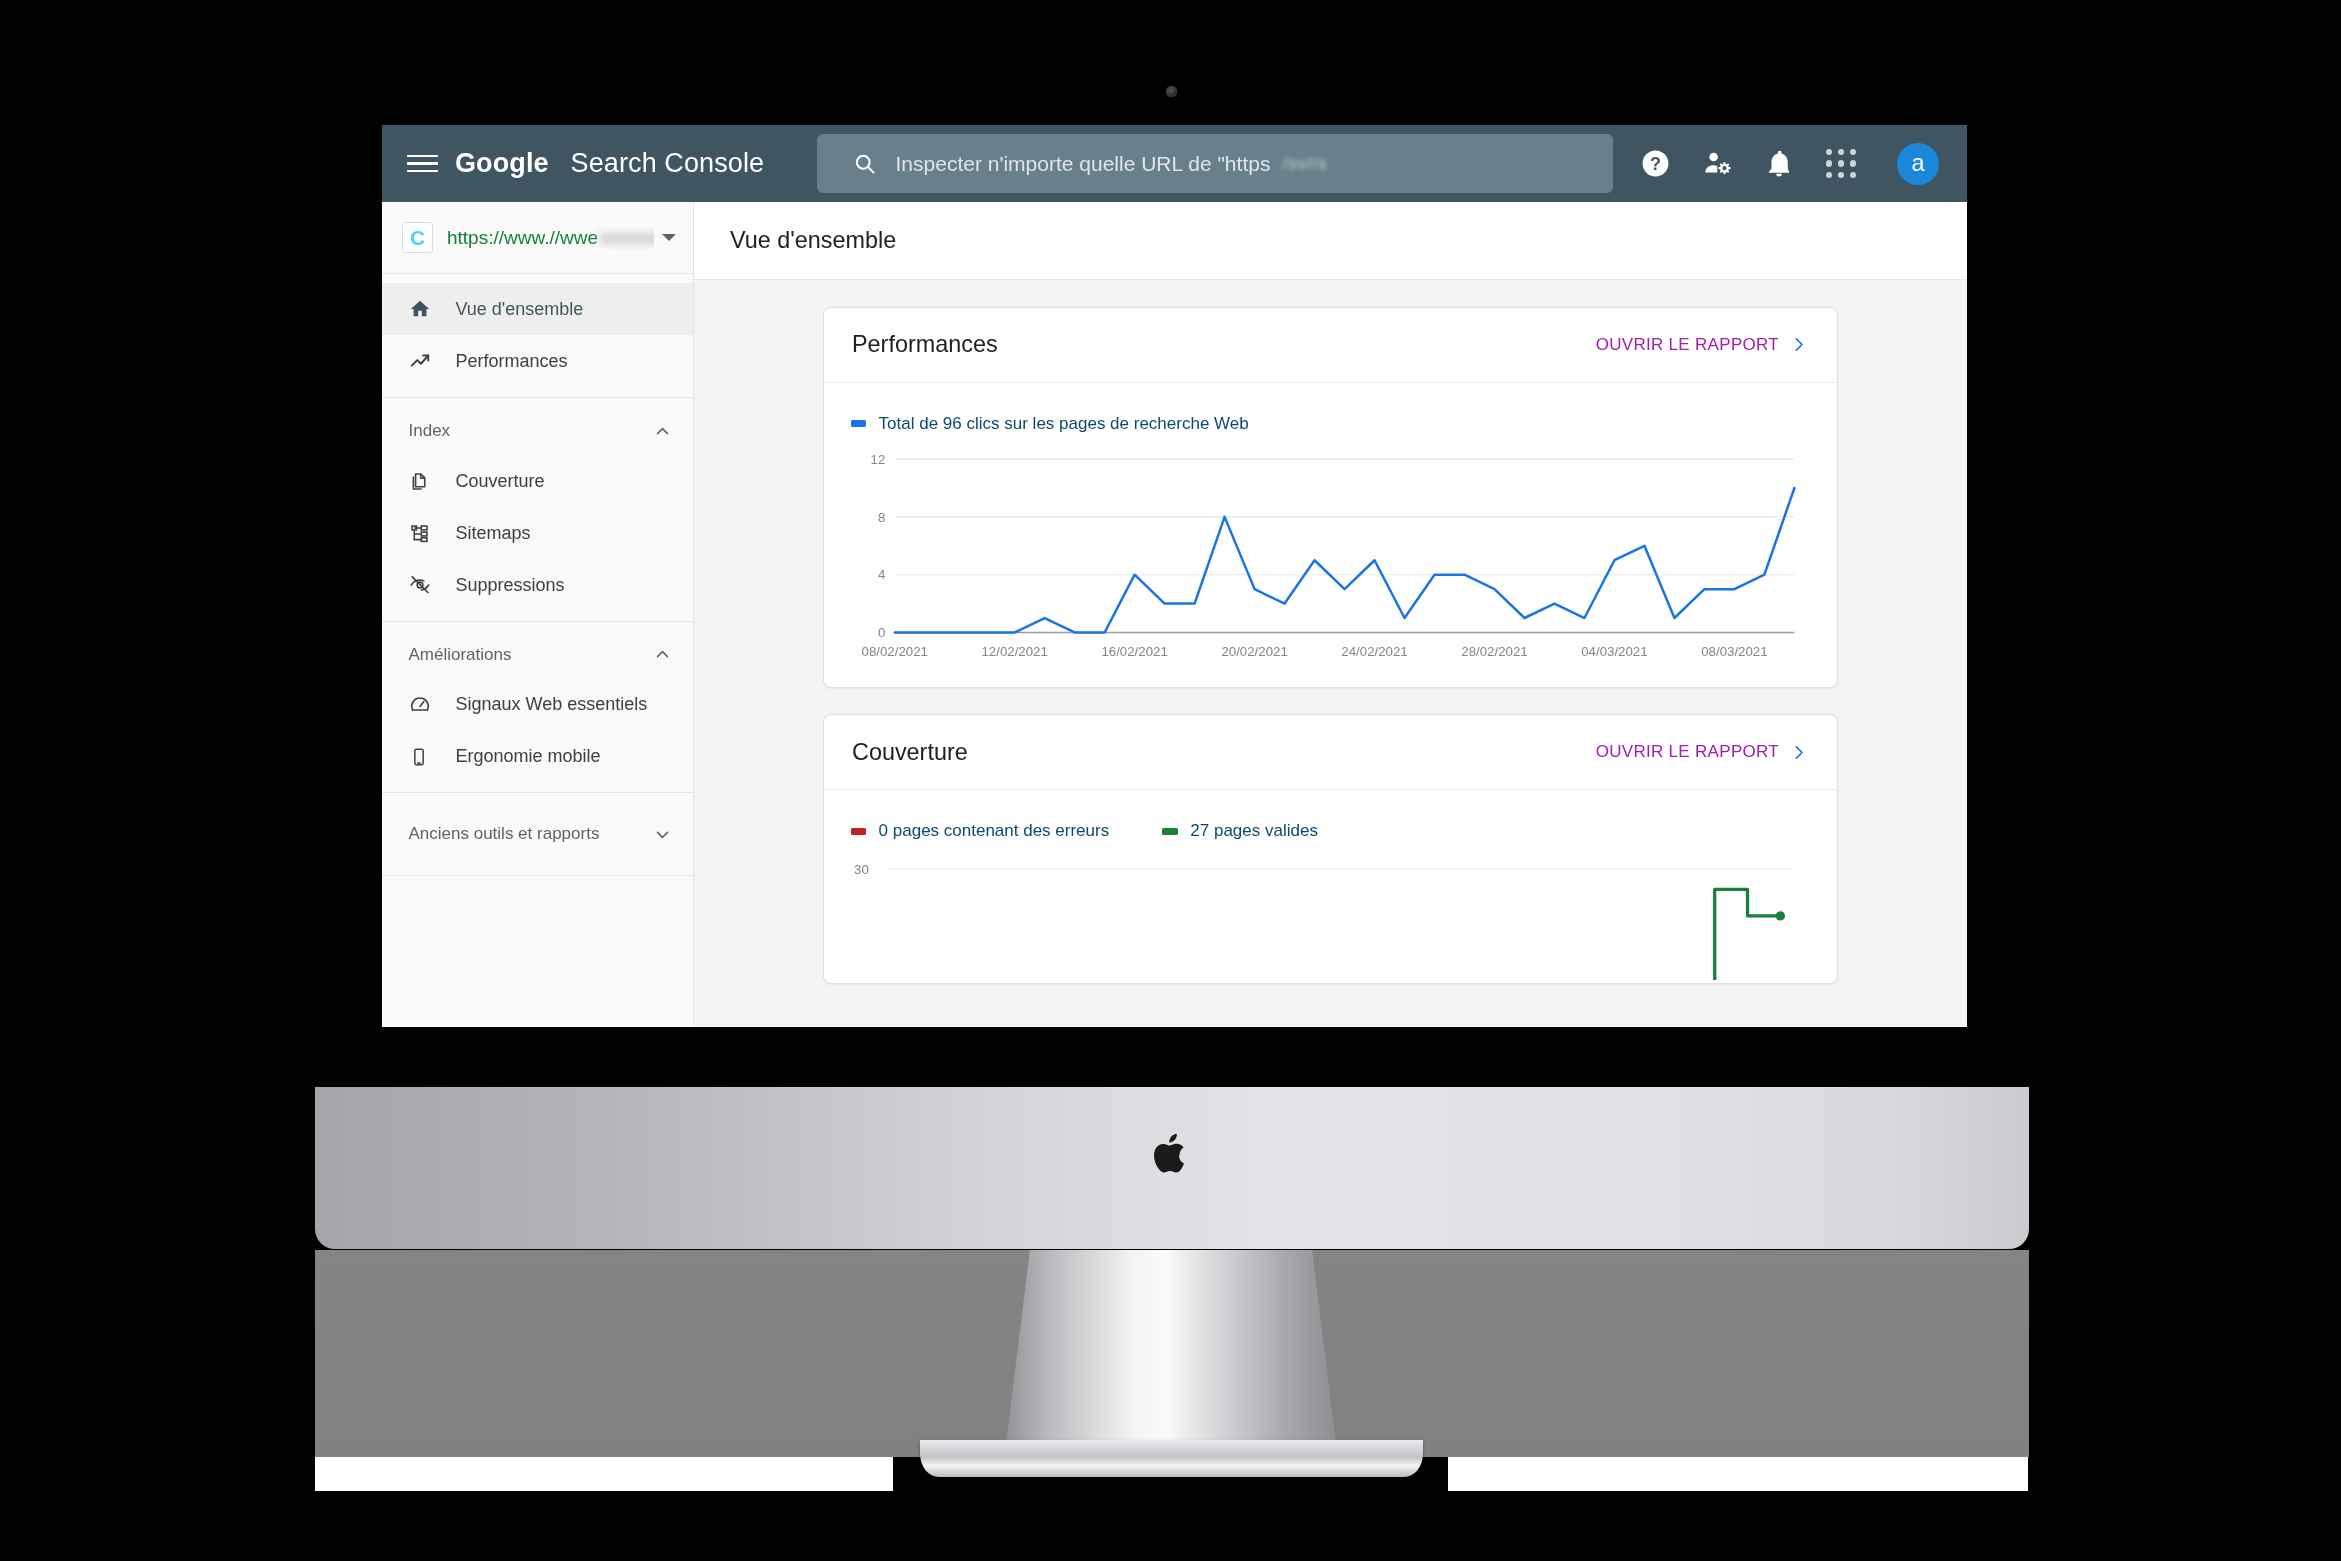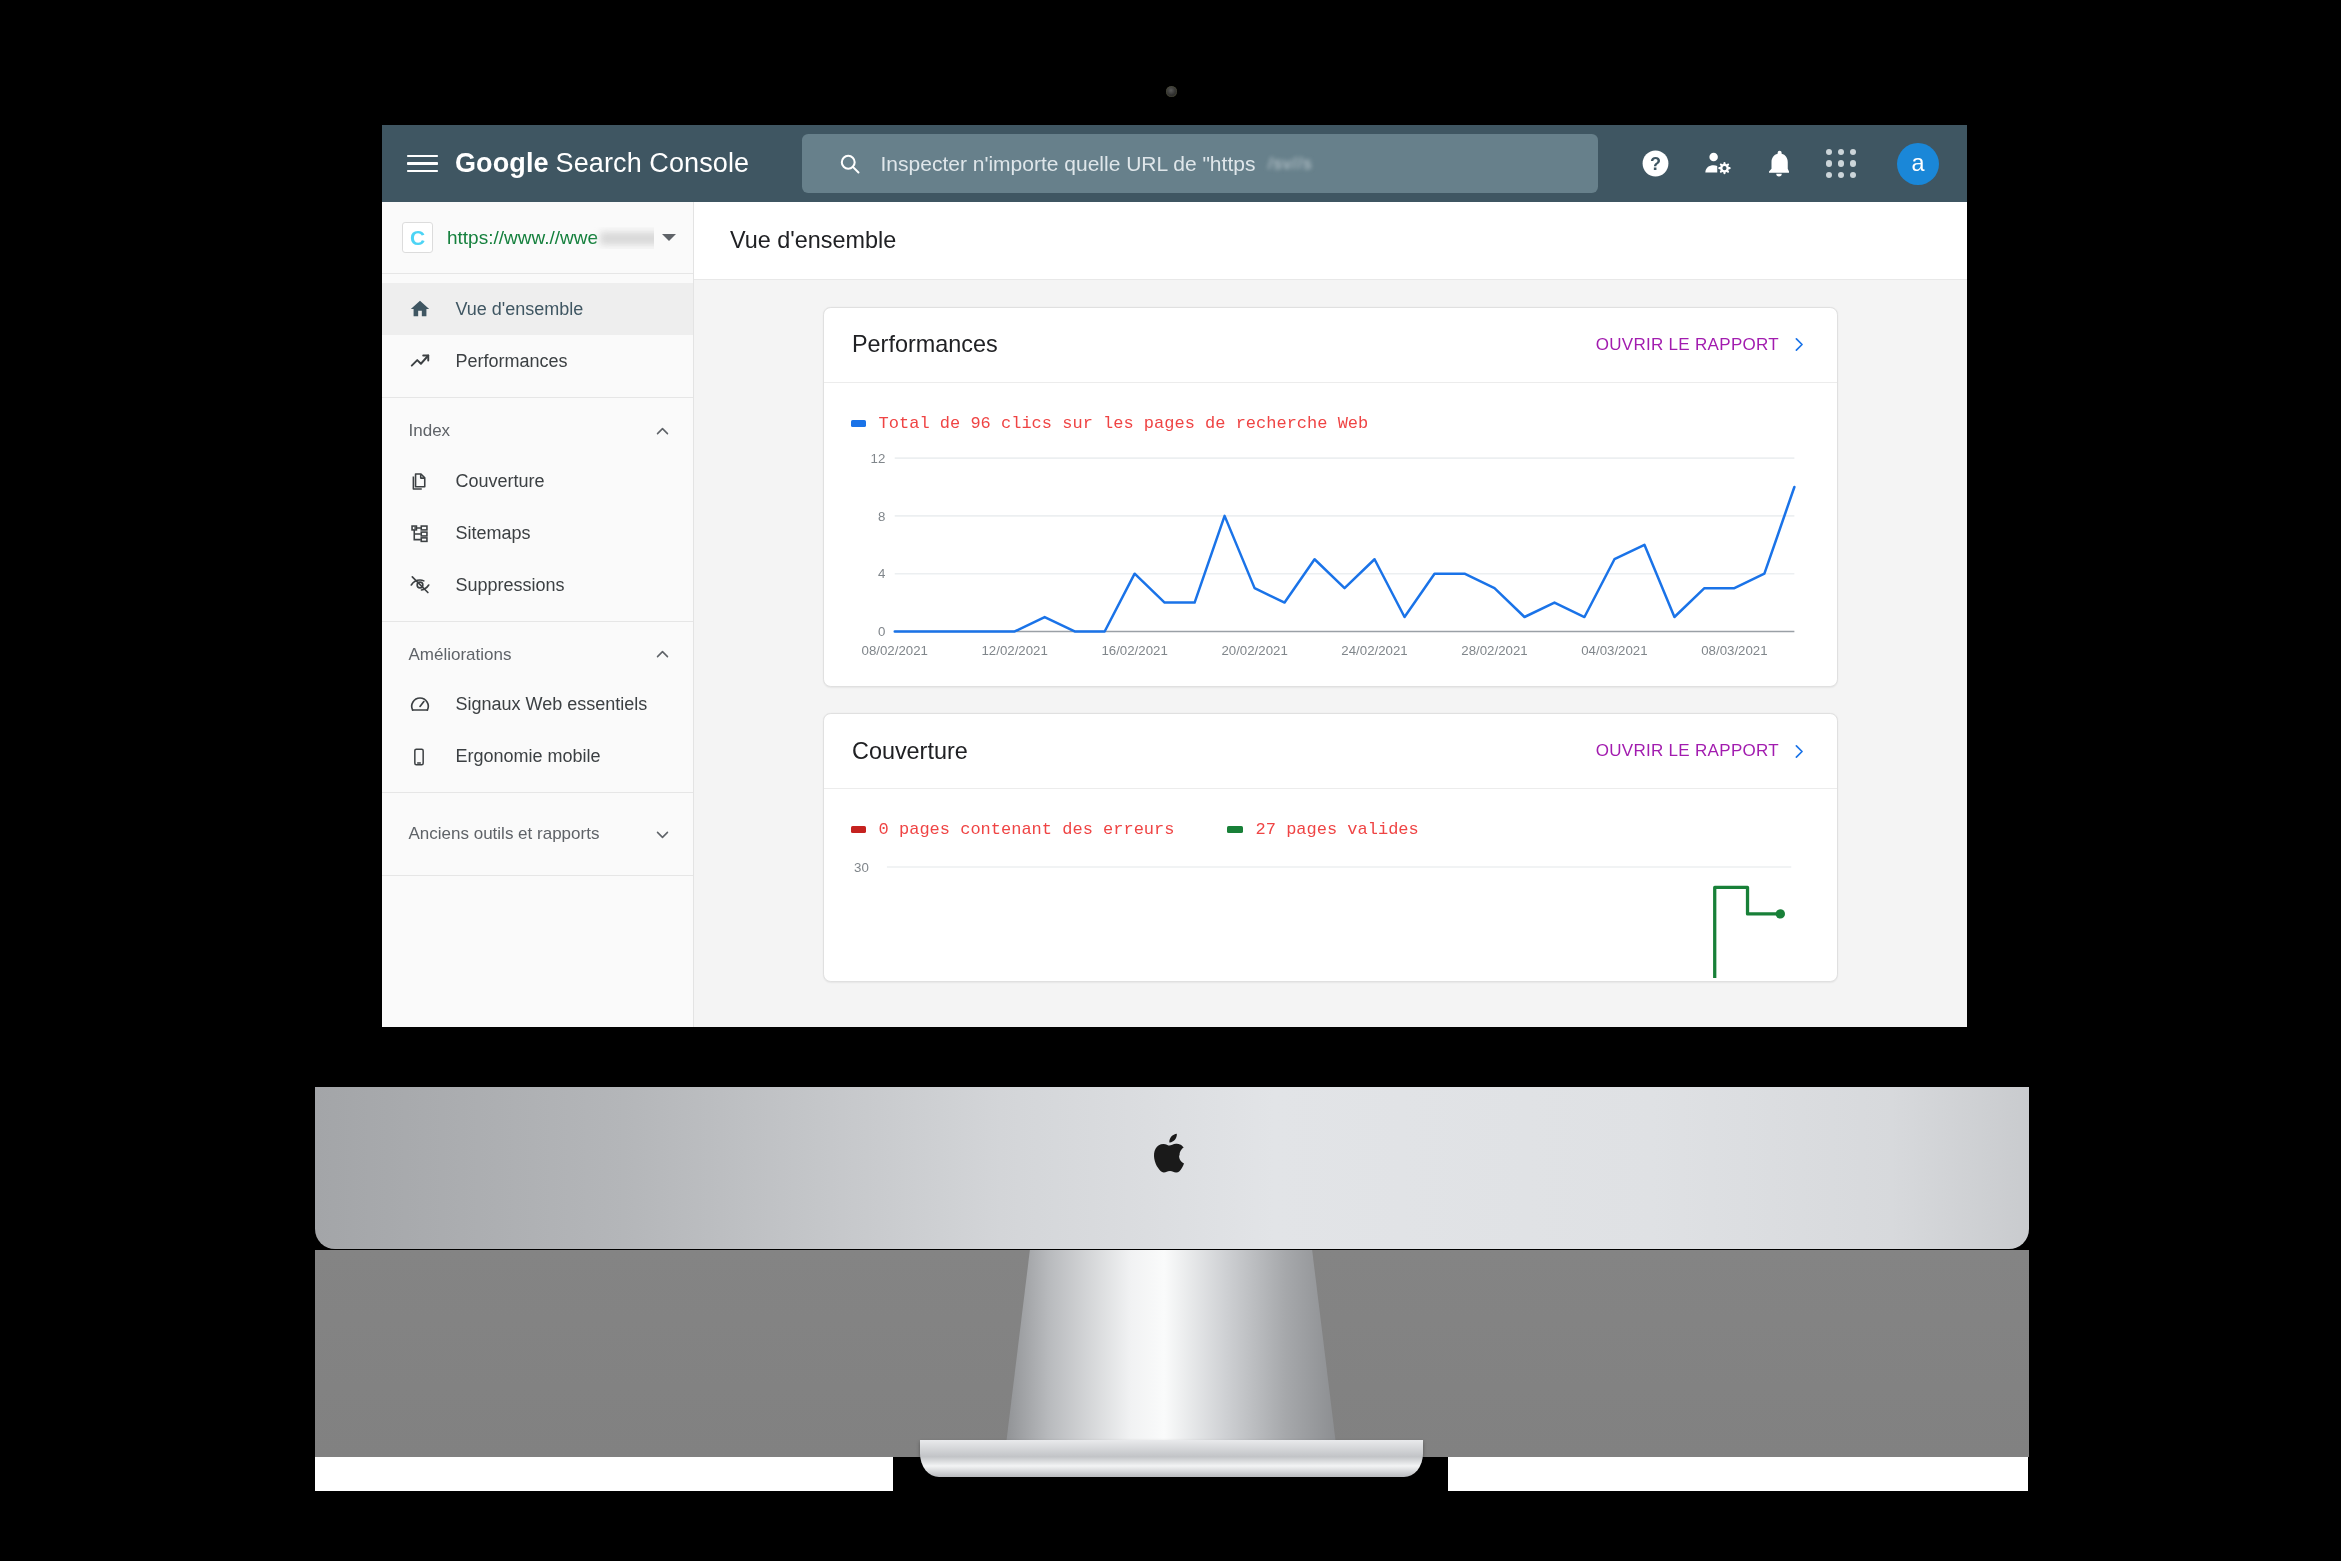--- a/index.html
+++ b/index.html
@@ -62,21 +62,21 @@
     height: 77px; background: #3f5662;
     display: flex; align-items: center; padding: 0 25px; position: relative;
   }
   .hamburger { width: 31px; margin-right: 17px; cursor: pointer; }
   .hamburger span {
     display: block; height: 2.3px; background: #fff;
     margin: 5.5px 0; border-radius: 0.8px;
   }
   .brand { font-size: 27px; color: #fff; white-space: nowrap; letter-spacing: 0.1px; }
   .brand .g { font-weight: 700; margin-top: 28px; }
-  .brand .sc { font-weight: 300; margin-left: 7px; }
+  .brand .sc { font-weight: 300; margin-left: 22px; }
   .search-wrap {
     margin-left: 53px; width: 796px; height: 59px;
     background: #67808b; border-radius: 6.2px;
     display: flex; align-items: center; padding: 0 36px; cursor: text;
   }
   .search-wrap svg { flex: none; }
   .search-ph {
     margin-left: 19px; color: #dfe6ea; font-size: 21px;
     white-space: nowrap; overflow: hidden;
   }
@@ -159,21 +159,21 @@
     height: 75px; display: flex; align-items: center; justify-content: space-between;
     padding: 0 30px 0 28px; border-bottom: 0.8px solid #ececec;
   }
   .card-title { font-size: 23.4px; color: #202124; }
   .open-report {
     display: flex; align-items: center; gap: 11px;
     color: #a21caf; font-size: 17px; font-weight: 500;
     letter-spacing: 0.3px; cursor: pointer;
   }
   .legend-row { display: flex; align-items: center; gap: 53px; padding: 31px 0 0 26.5px; }
-  .legend-item { display: flex; align-items: center; gap: 12.5px; font-size: 17px; color: #ef4444; font-family: Liberation Mono, monospace; }
+  .legend-item { display: flex; align-items: center; gap: 12.5px; font-size: 17px; color: #0c4a6e; }
   .legend-swatch { width: 15.6px; height: 7px; border-radius: 1.6px; flex: none; }
   .chart-box { padding: 14px 26.5px 17px 26.5px; }
   .chart-box.cov { padding-bottom: 0; }
 </style>
 </head>
 <body>
 
 <div id="stage">
 
   <div class="webcam-dot"></div>

